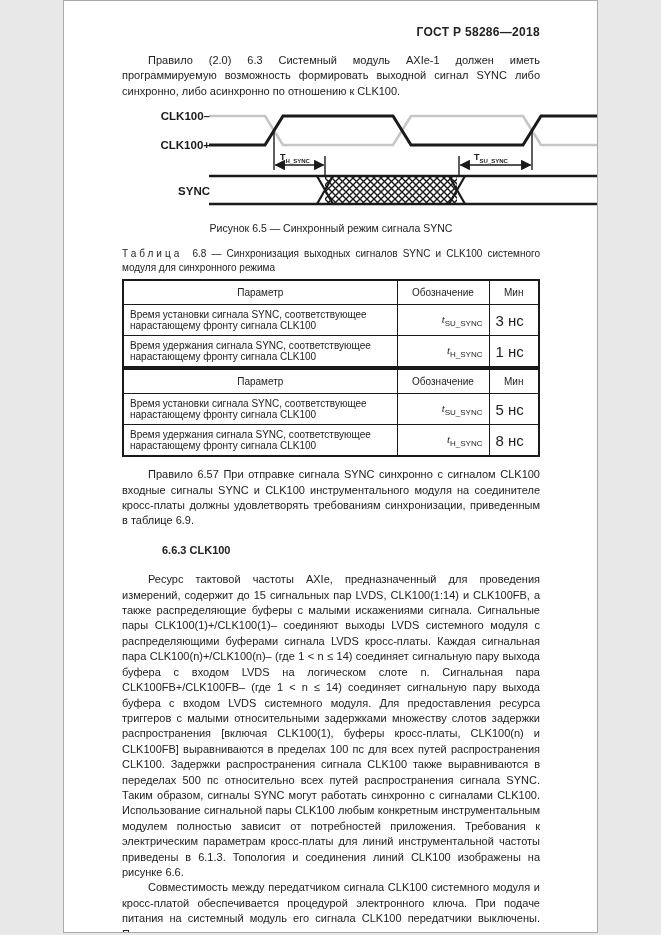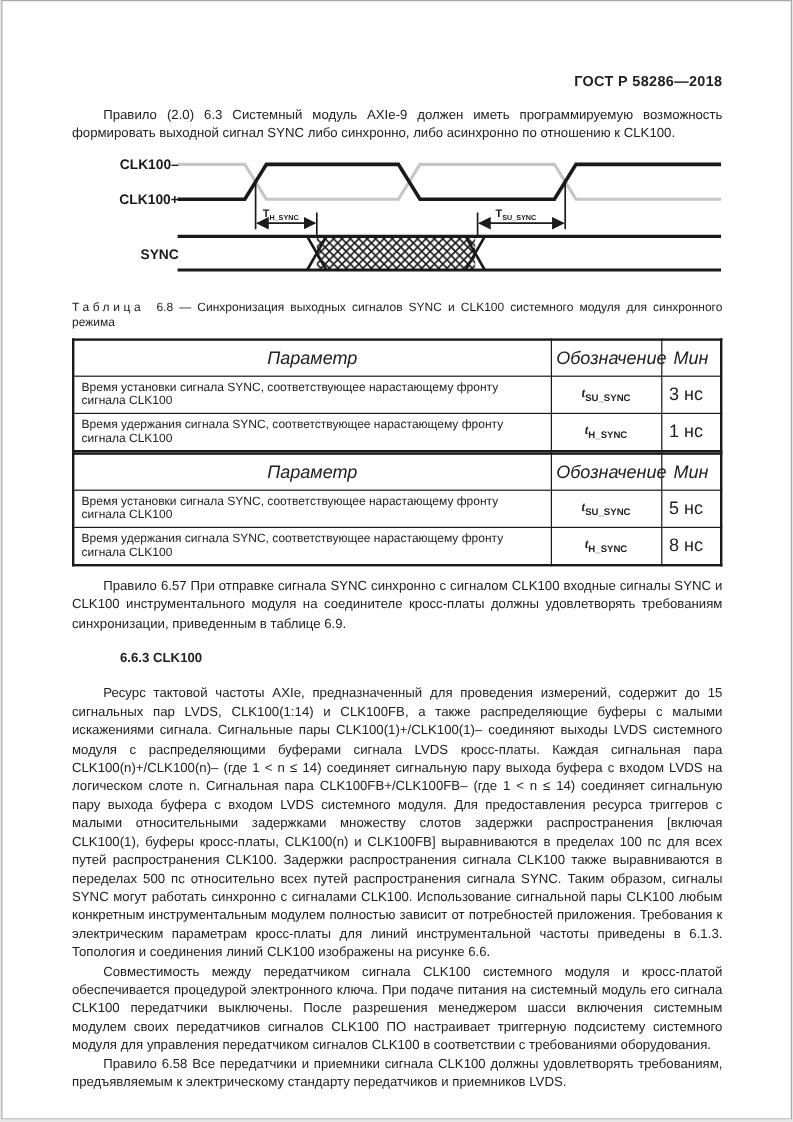--- a/index.html
+++ b/index.html
@@ -1,23 +1,23 @@
 <!DOCTYPE html>
 <html lang="ru"><head>
 <meta charset="utf-8">
 <style>
   html,body{margin:0;padding:0;background:#e8e8e8;}
   .page{
     position:relative;
-    width:659px;height:933px;
+    width:535px;height:933px;
     margin:0 auto;
     background:#ffffff;
     border:1px solid #aaaaaa;
     box-sizing:border-box;
-    padding:60px 57px 0 58px;
+    padding:24px 57px 0 58px;
     font-family:"Liberation Sans","DejaVu Sans",sans-serif;
     color:#222222;
     overflow:hidden;
   }
   .doc-header{
     text-align:right;
     font-size:12px;
     font-weight:bold;
     letter-spacing:.3px;
     margin:0 0 14px 0;
@@ -60,40 +60,39 @@
   }
   table.gost th, table.gost td{
     border:1px solid #1a1a1a;
     padding:4px 6px;
     vertical-align:middle;
   }
   table.gost{border:2px solid #1a1a1a;}
   table.gost th{
     font-weight:normal;
     text-align:center;
-    font-size:15px;
+    font-size:10px;
     padding:6px 4px;
-    font-style:italic;
   }
   td.c-param{text-align:left;font-size:10px;padding:7px 6px;margin-top:40px;}
-  td.c-sym{text-align:center;font-size:10px;font-weight:bold;}
+  td.c-sym{text-align:right;font-size:10px;}
   td.c-min{text-align:left;font-size:15px;}
   td.c-sym i{font-family:"Liberation Serif","DejaVu Serif",serif;font-size:11px;}
   td.c-sym sub{font-size:8px;}
   .rule-block p{margin:0;}
   .spacer-sm{height:10px;}
 </style>
 </head>
 <body>
 
 <div class="page">
 
   <div class="doc-header">ГОСТ Р 58286—2018</div>
 
-  <p class="body-par">Правило (2.0) 6.3 Системный модуль AXIe-9 должен иметь программируемую возможность формировать выходной сигнал SYNC либо синхронно, либо асинхронно по отношению к CLK100.</p>
+  <p class="body-par">Правило (2.0) 6.3 Системный модуль AXIe-1 должен иметь программируемую возможность формировать выходной сигнал SYNC либо синхронно, либо асинхронно по отношению к CLK100.</p>
 
   <div class="fig-wrap">
     <svg class="fig-svg" width="540" height="108" viewBox="0 0 540 108" xmlns="http://www.w3.org/2000/svg">
       <defs>
         <marker id="arr" viewBox="0 0 10 10" refX="9" refY="5" markerWidth="7.5" markerHeight="7.5" orient="auto-start-reverse">
           <path d="M0,0 L10,5 L0,10 z" fill="#1a1a1a"></path>
         </marker>
         <pattern id="xhatch" width="7" height="7" patternUnits="userSpaceOnUse">
           <path d="M0,0 l7,7 M7,0 l-7,7" stroke="#1a1a1a" stroke-width="1.4"></path>
         </pattern>
@@ -117,20 +116,21 @@
 
       <line x1="337" y1="48" x2="337" y2="67" stroke="#1a1a1a" stroke-width="1.4"></line>
       <line x1="410" y1="23" x2="410" y2="62" stroke="#1a1a1a" stroke-width="1.4"></line>
       <line x1="338.5" y1="57" x2="408.5" y2="57" stroke="#1a1a1a" stroke-width="1.4" marker-start="url(#arr)" marker-end="url(#arr)"></line>
       <text x="352" y="52" font-family="Liberation Sans, sans-serif" font-weight="bold" fill="#1a1a1a"><tspan font-size="9">T</tspan><tspan font-size="6" dy="2.5">SU_SYNC</tspan></text>
 
       <text x="88" y="12" text-anchor="end" font-family="Liberation Sans, sans-serif" font-size="11.5" font-weight="bold" fill="#1a1a1a">CLK100–</text>
       <text x="88" y="41" text-anchor="end" font-family="Liberation Sans, sans-serif" font-size="11.5" font-weight="bold" fill="#1a1a1a">CLK100+</text>
       <text x="88" y="87" text-anchor="end" font-family="Liberation Sans, sans-serif" font-size="11.5" font-weight="bold" fill="#1a1a1a">SYNC</text>
     </svg>
+    <div class="fig-caption">Рисунок 6.5 — Синхронный режим сигнала SYNC</div>
   </div>
 
   <p class="tbl-caption"><span class="lsp">Таблица</span>&nbsp;&nbsp;<span>6.8</span> <span>—</span> <span>Синхронизация выходных сигналов SYNC и CLK100 системного модуля для синхронного режима</span></p>
   <table class="gost">
     <colgroup>
         <col style="width:auto">
         <col style="width:92px">
         <col style="width:50px">
       </colgroup>
     <thead>

